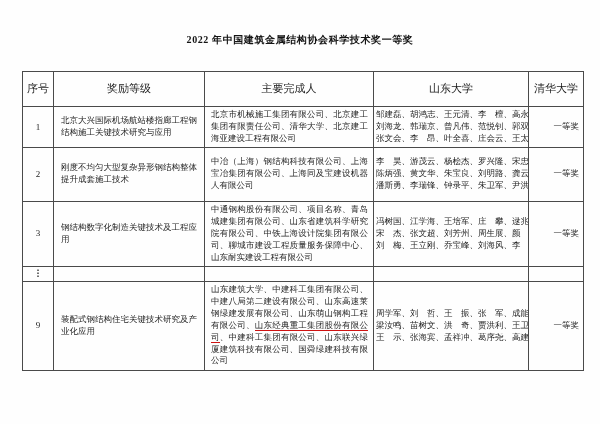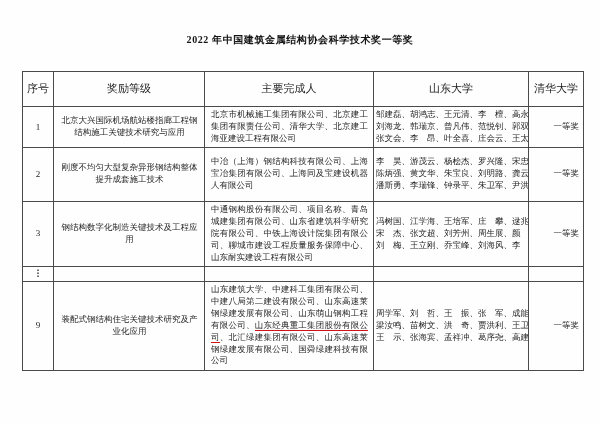--- a/index.html
+++ b/index.html
@@ -28,21 +28,21 @@
   .awards th{
     font-size:11px;font-weight:normal;text-align:center;
     color:#1a1a1a;
   }
   .col-no{width:31px;}
   .col-project{width:151px;}
   .col-units{width:169px;}
   .col-people{width:155px;}
   .col-award{width:55px;}
   td.serial-cell{text-align:center;font-size:9px;}
-  td.project-cell{text-align:center;padding-left:7px;padding-right:6px;}
+  td.project-cell{text-align:left;padding-left:7px;padding-right:6px;}
   td.units-cell{text-align:left;padding-left:6px;padding-right:5px;text-align:justify;}
   td.people-cell{text-align:center;padding-left:2px;padding-right:2px;}
   td.award-cell{text-align:right;}
   .people-line{white-space:nowrap;}
   .hl{border-bottom:1.5px solid #cf1312;}
   tr.ellipsis-row td{padding:0 4px;}
   tr.ellipsis-row .serial-cell{font-weight:bold;font-size:9px;line-height:1;}
 </style>
 </head>
 <body>
@@ -104,21 +104,21 @@
         <tr class="ellipsis-row" style="height: 15px;">
           <td class="serial-cell">⋮</td>
           <td class="project-cell"></td>
           <td class="units-cell"></td>
           <td class="people-cell"></td>
           <td class="award-cell"></td>
         </tr>
         <tr style="height: 89px;">
           <td class="serial-cell">9</td>
           <td class="project-cell">装配式钢结构住宅关键技术研究及产业化应用</td>
-          <td class="units-cell"><span>山东建筑大学、中建科工集团有限公司、中建八局第二建设有限公司、山东高速莱钢绿建发展有限公司、山东萌山钢构工程有限公司、</span><span class="hl">山东经典重工集团股份有限公司</span><span>、北汇绿建集团有限公司、山东高速莱钢绿建发展有限公司、国舜绿建科技有限公司</span></td>
+          <td class="units-cell"><span>山东建筑大学、中建科工集团有限公司、中建八局第二建设有限公司、山东高速莱钢绿建发展有限公司、山东萌山钢构工程有限公司、</span><span class="hl">山东经典重工集团股份有限公司</span><span>、中建科工集团有限公司、山东联兴绿厦建筑科技有限公司、国舜绿建科技有限公司</span></td>
           <td class="people-cell">
             <div class="people-line">周学军、刘　哲、王　振、张　军、成能名</div>
             <div class="people-line">梁汝鸣、苗树文、洪　奇、贾洪利、王卫东</div>
             <div class="people-line">王　示、张海宾、孟祥冲、葛序尧、高建国</div>
           </td>
           <td class="award-cell">一等奖</td>
         </tr>
       </tbody>
   </table>
 </div>

